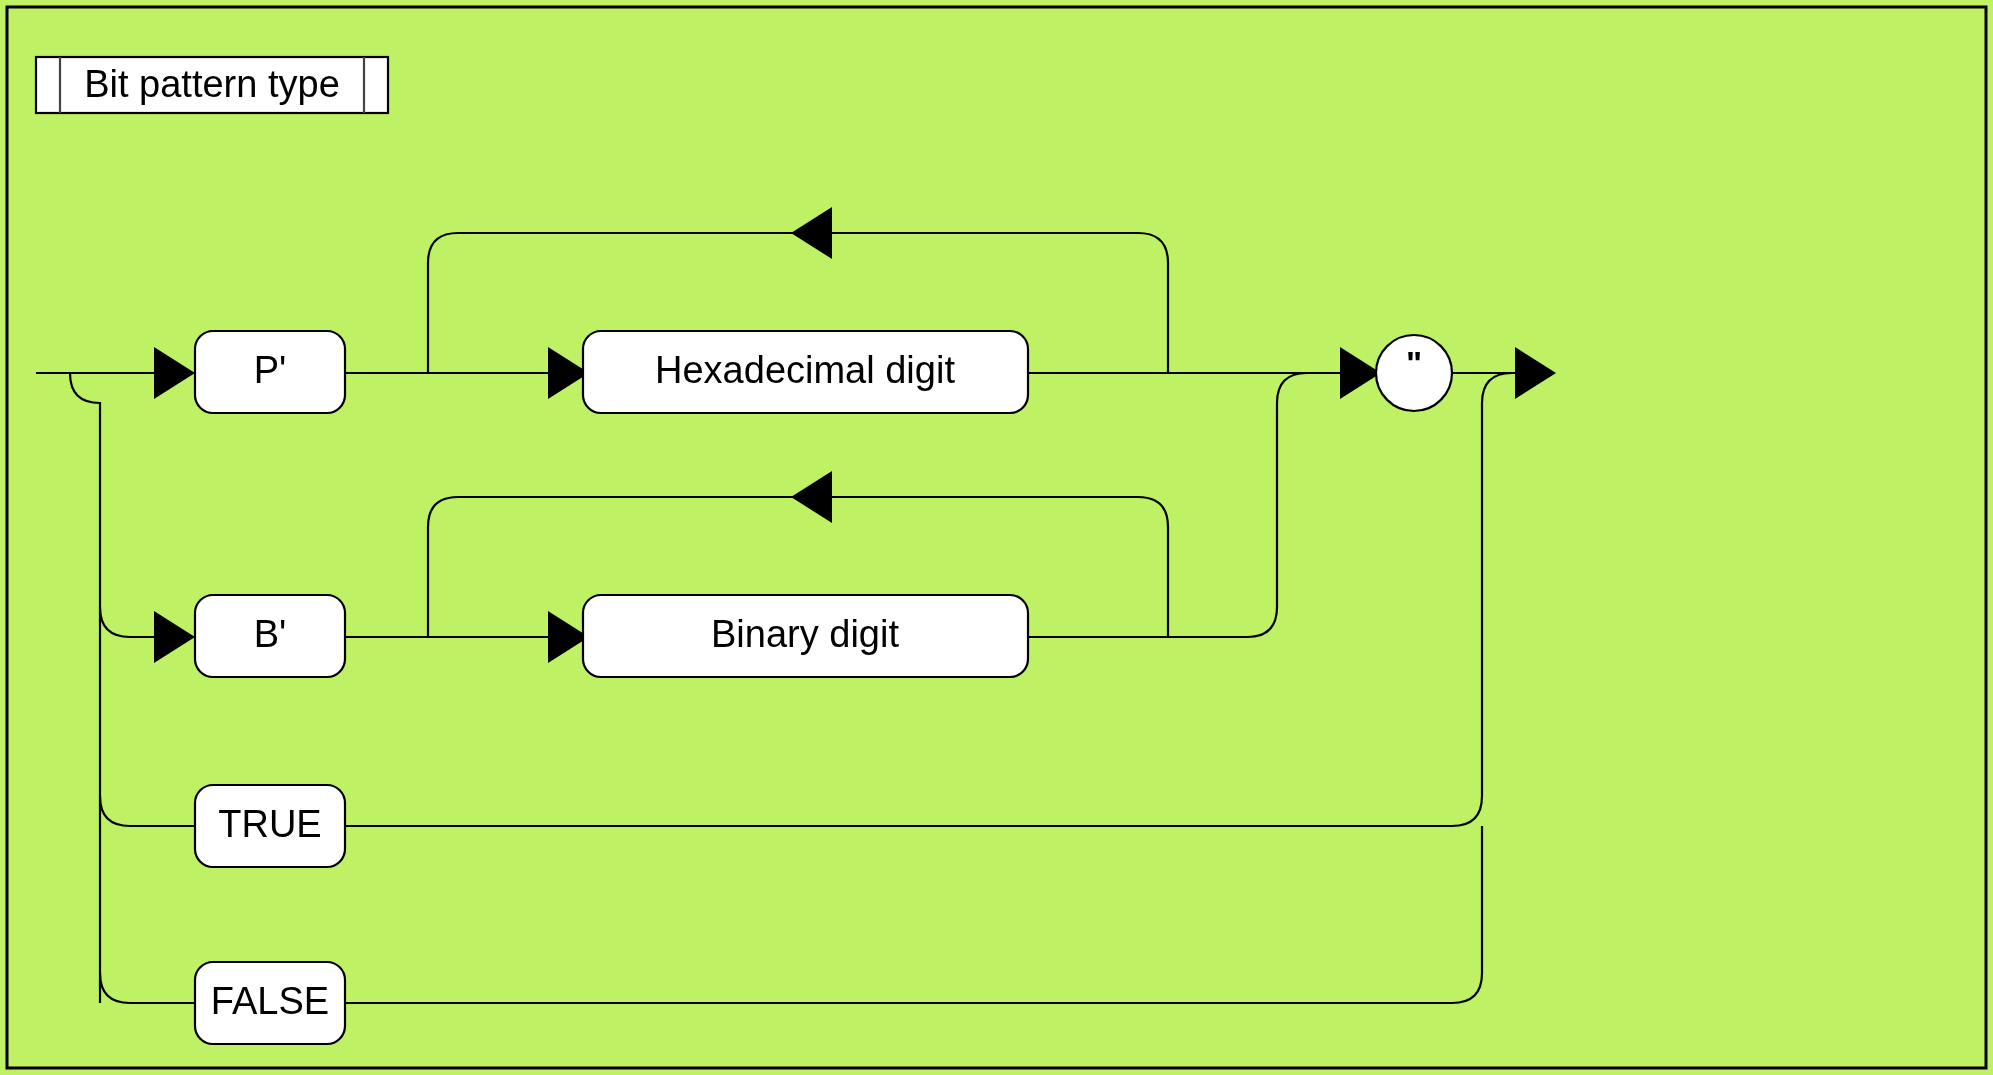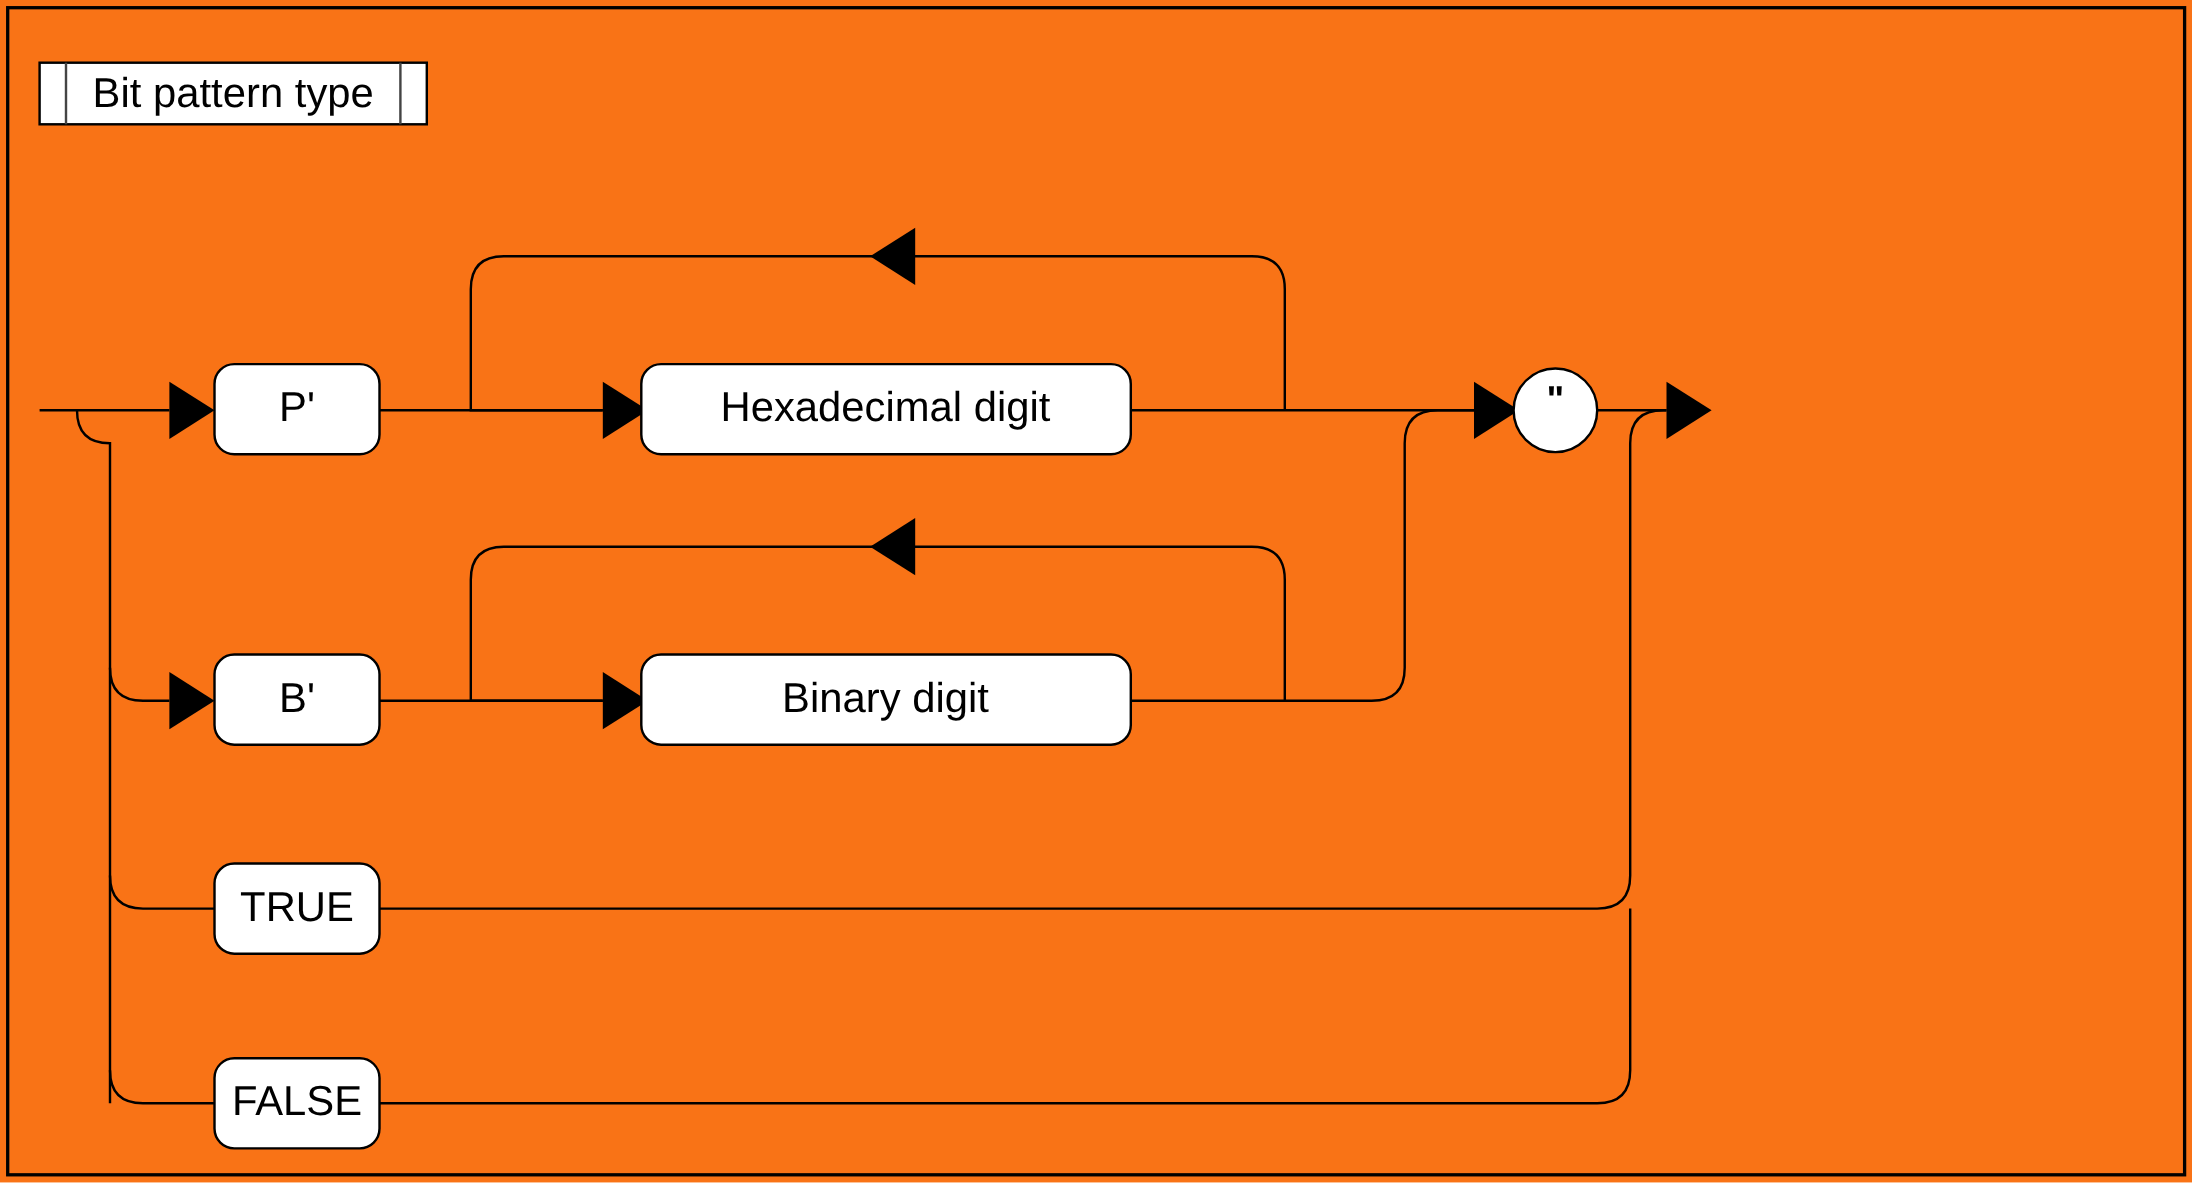--- a/index.html
+++ b/index.html
@@ -8,21 +8,21 @@
     padding: 0;
     background: #ffffff;
   }
   body {
     font-family: "Liberation Sans", sans-serif;
   }
   #diagram-root {
     position: relative;
     width: 1993px;
     height: 1075px;
-    background: #f97316;
+    background: #bef264;
     overflow: hidden;
     text-align: right;
   }
   #railroad-svg {
     display: block;
     width: 1993px;
     height: 1075px;
   }
   .frame-border {
     fill: none;

